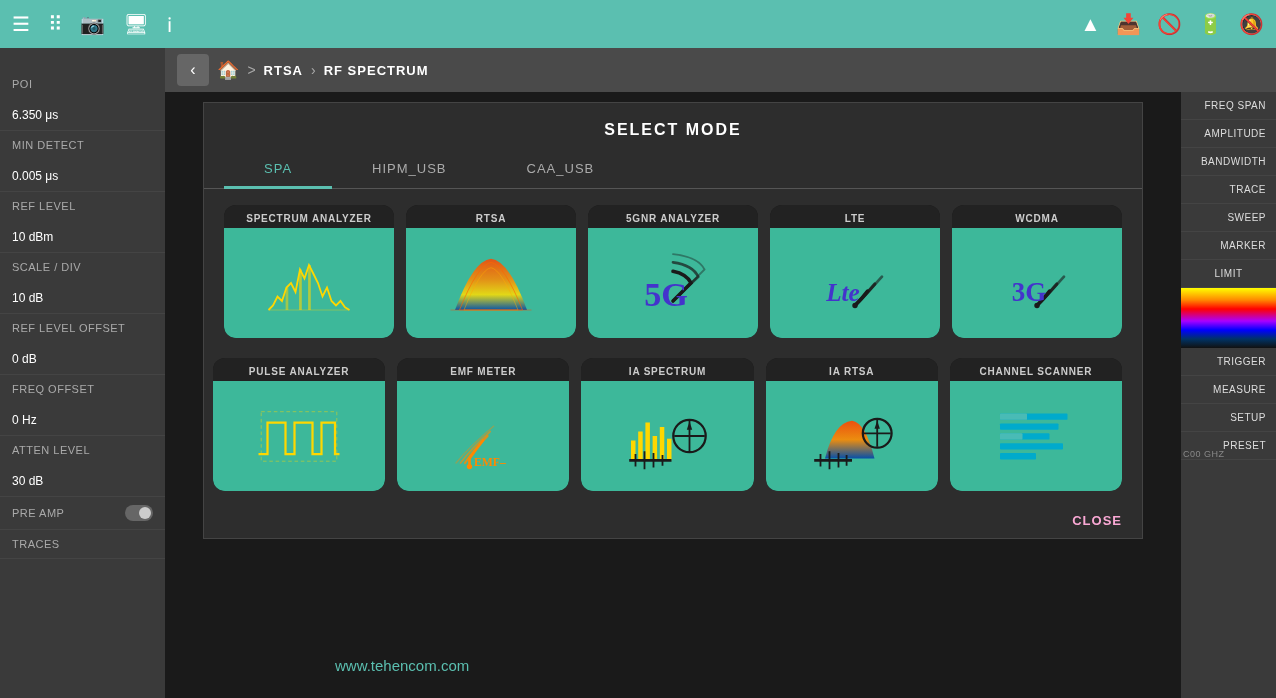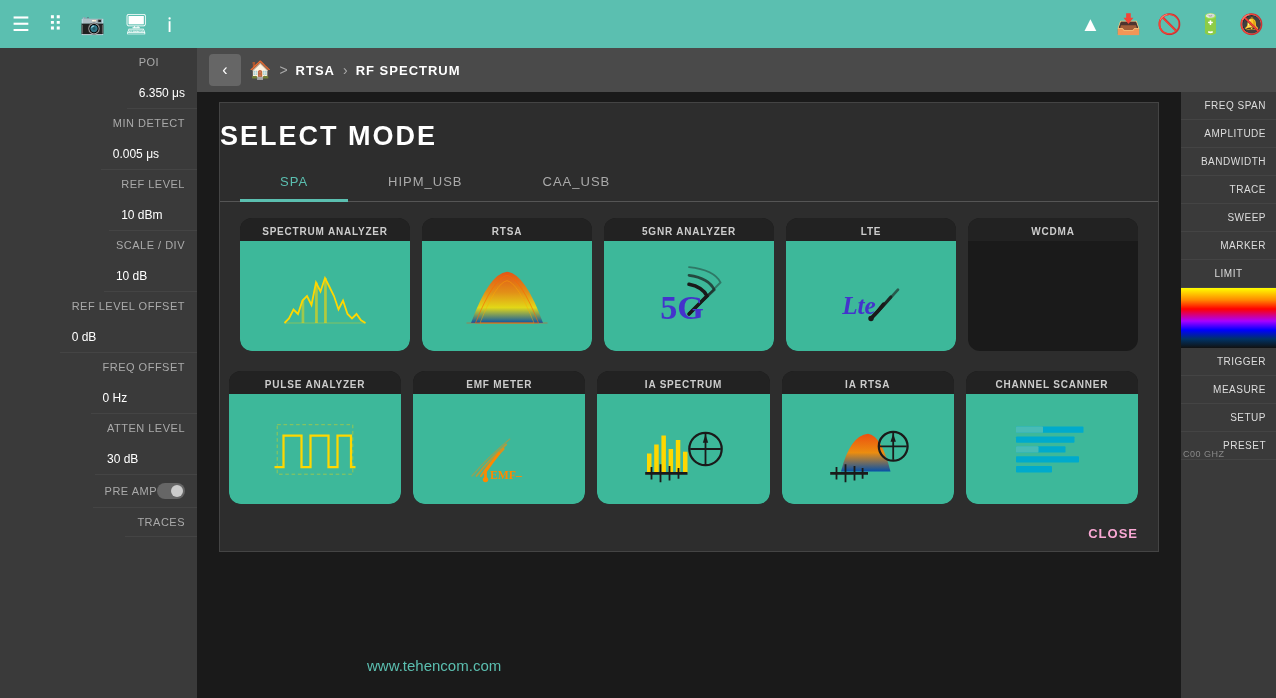--- a/index.html
+++ b/index.html
@@ -39,27 +39,26 @@
 
     
     .main-layout {
       display: flex;
       width: 100%;
       height: calc(698px - 48px);
     }
 
     
     .left-sidebar {
-      width: 197px;
+      width: 165px;
       background: #3a3a3a;
       display: flex;
       flex-direction: column;
-      padding: 0 0;
+      padding: 22px 0;
       flex-shrink: 0;
-      align-items: flex-end;
     }
     .sidebar-item {
       padding: 8px 12px;
       border-bottom: 1px solid #444;
     }
     .sidebar-item-label {
       color: #aaa;
       font-size: 11px;
       text-transform: uppercase;
       letter-spacing: 0.5px;
@@ -141,23 +140,23 @@
     
     .modal {
       background: #2d2d2d;
       border: 1px solid #444;
       width: 940px;
       margin: 10px auto 0;
       display: flex;
       flex-direction: column;
     }
     .modal-title {
-      text-align: left;
+      text-align: center;
       color: #fff;
-      font-size: 27px;
+      font-size: 16px;
       font-weight: bold;
       letter-spacing: 2px;
       padding: 18px 0 12px;
     }
 
     
     .modal-tabs {
       display: flex;
       border-bottom: 1px solid #555;
       padding: 0 20px;
@@ -404,20 +403,29 @@
                   <path d="M50,60 Q62,48 72,36" fill="none" stroke="#1a1a1a" stroke-width="3.5" stroke-linecap="round" opacity="0.8"></path>
                   <path d="M50,60 Q66,44 80,28" fill="none" stroke="#1a1a1a" stroke-width="3" stroke-linecap="round" opacity="0.6"></path>
                   <circle cx="50" cy="60" r="3" fill="#1a1a1a"></circle>
                   <text x="18" y="55" font-family="Arial Black" font-size="28" font-weight="900" fill="#4433cc" font-style="italic">Lte</text>
                 </svg>
               </div>
             </div>
 
             <div class="mode-card">
               <div class="mode-card-label">WCDMA</div>
+              <div class="mode-card-icon">
+                <svg viewBox="0 0 100 70" width="90" height="70">
+                  <path d="M50,60 Q58,52 64,44" fill="none" stroke="#1a1a1a" stroke-width="4" stroke-linecap="round"></path>
+                  <path d="M50,60 Q62,48 72,36" fill="none" stroke="#1a1a1a" stroke-width="3.5" stroke-linecap="round" opacity="0.8"></path>
+                  <path d="M50,60 Q66,44 80,28" fill="none" stroke="#1a1a1a" stroke-width="3" stroke-linecap="round" opacity="0.6"></path>
+                  <circle cx="50" cy="60" r="3" fill="#1a1a1a"></circle>
+                  <text x="22" y="55" font-family="Arial Black" font-size="30" font-weight="900" fill="#4433cc">3G</text>
+                </svg>
+              </div>
             </div>
 
           </div>
 
           <div class="mode-grid" style="padding-top:4px;padding-left:9px;">
 
             <div class="mode-card">
               <div class="mode-card-label">PULSE ANALYZER</div>
               <div class="mode-card-icon">
                 <svg viewBox="0 0 100 70" width="90" height="70">

